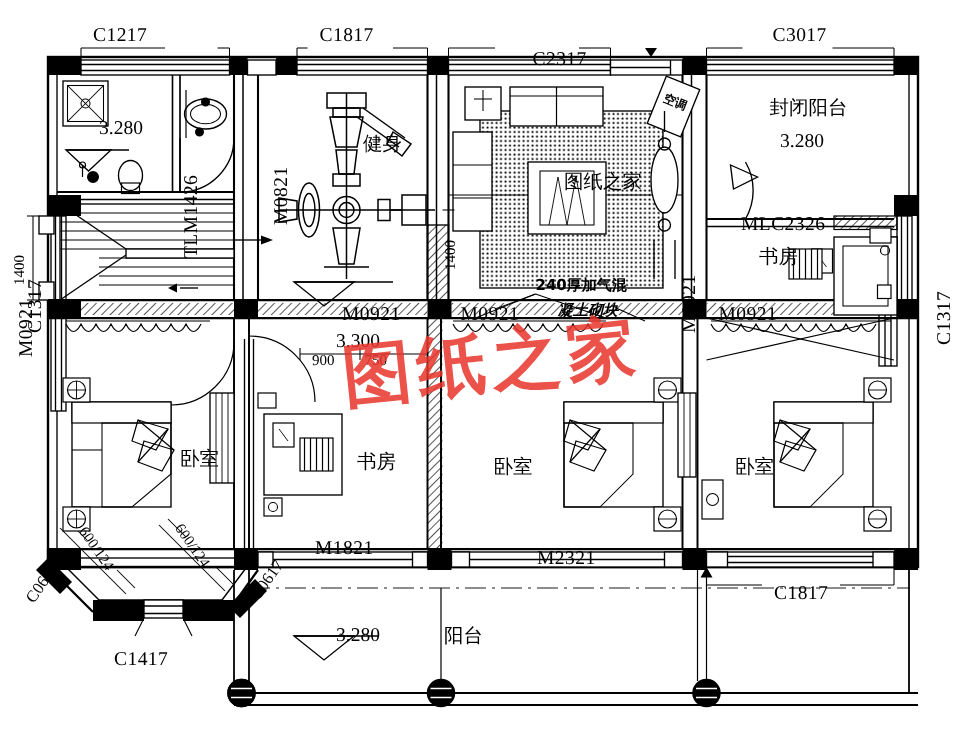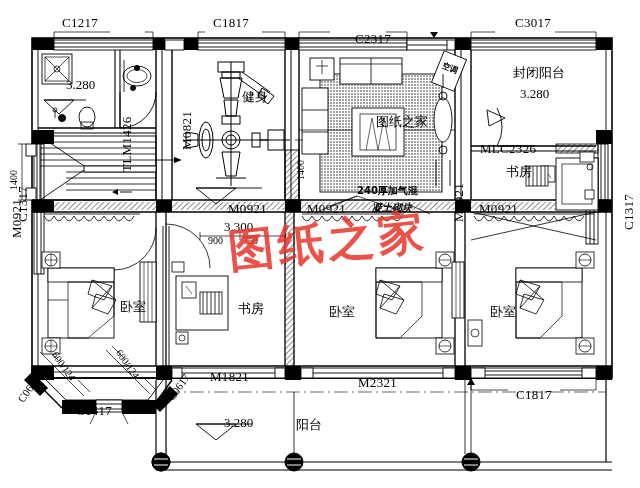--- a/index.html
+++ b/index.html
@@ -556,35 +556,35 @@
 </svg>
 
 <div class="lbl code" style="left:62px;top:16px;">C1217</div>
 <div class="lbl code" style="left:213px;top:16px;">C1817</div>
 <div class="lbl code" style="left:355px;top:16px;margin-top:16px;">C2317</div>
 <div class="lbl code" style="left:515px;top:16px;">C3017</div>
 
 <div class="lbl code rot90" style="left:16px;top:222px;">C1317</div>
 <div class="lbl code rot90" style="left:622px;top:230px;">C1317</div>
 
-<div class="lbl code" style="left:76px;top:404px;">C1417</div>
+<div class="lbl code" style="left:76px;top:432px;">C1417</div>
 <div class="lbl code" style="left:516px;top:388px;">C1817</div>
 <div class="lbl code-sm rot-n" style="left:16px;top:398px;">C0617</div>
 <div class="lbl code-sm rot-n" style="left:166px;top:396px;">C0617</div>
 
 <div class="lbl code rot90" style="left:120px;top:172px;">TLM1426</div>
 <div class="lbl code rot90" style="left:180px;top:150px;">M0821</div>
 <div class="lbl code" style="left:228px;top:202px;">M0921</div>
 <div class="lbl code" style="left:307px;top:202px;">M0921</div>
 <div class="lbl code rot90" style="left:452px;top:222px;">M0921</div>
 <div class="lbl code" style="left:479px;top:202px;">M0921</div>
 <div class="lbl code rot90" style="left:10px;top:238px;">M0921</div>
-<div class="lbl code" style="left:480px;top:142px;">MLC2326</div>
-<div class="lbl code" style="left:210px;top:370px;">M1821</div>
-<div class="lbl code" style="left:358px;top:376px;">M2321</div>
+<div class="lbl code" style="left:494px;top:142px;">MLC2326</div>
+<div class="lbl code" style="left:210px;top:358px;">M1821</div>
+<div class="lbl code" style="left:358px;top:365px;">M2321</div>
 
 <div class="lbl cn" style="left:242px;top:90px;">健身</div>
 <div class="lbl cn" style="left:376px;top:115px;">图纸之家</div>
 <div class="lbl cn" style="left:513px;top:66px;">封闭阳台</div>
 <div class="lbl cn" style="left:506px;top:165px;">书房</div>
 <div class="lbl cn" style="left:238px;top:302px;">书房</div>
 <div class="lbl cn" style="left:120px;top:300px;">卧室</div>
 <div class="lbl cn" style="left:329px;top:305px;">卧室</div>
 <div class="lbl cn" style="left:490px;top:305px;">卧室</div>
 <div class="lbl cn" style="left:296px;top:418px;text-align:right;">阳台</div>

